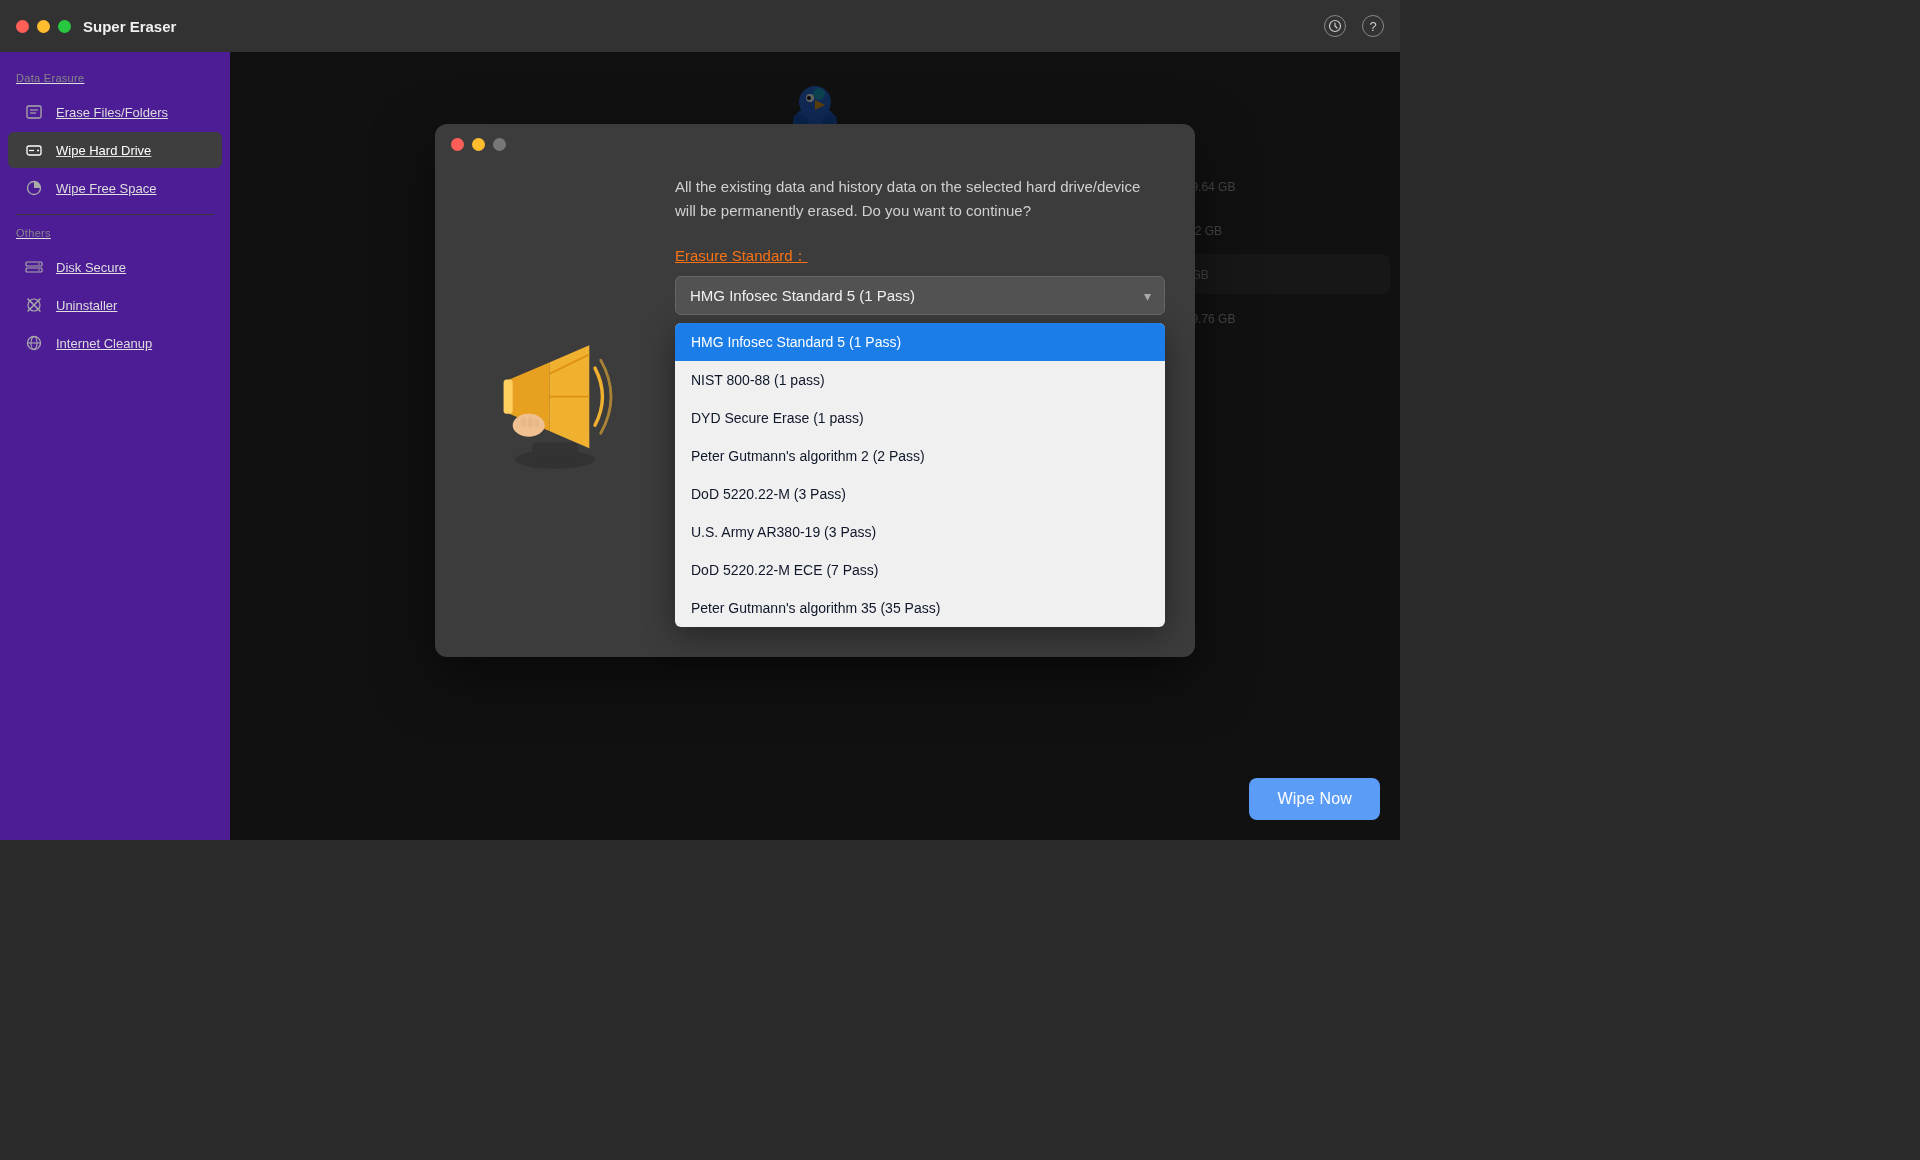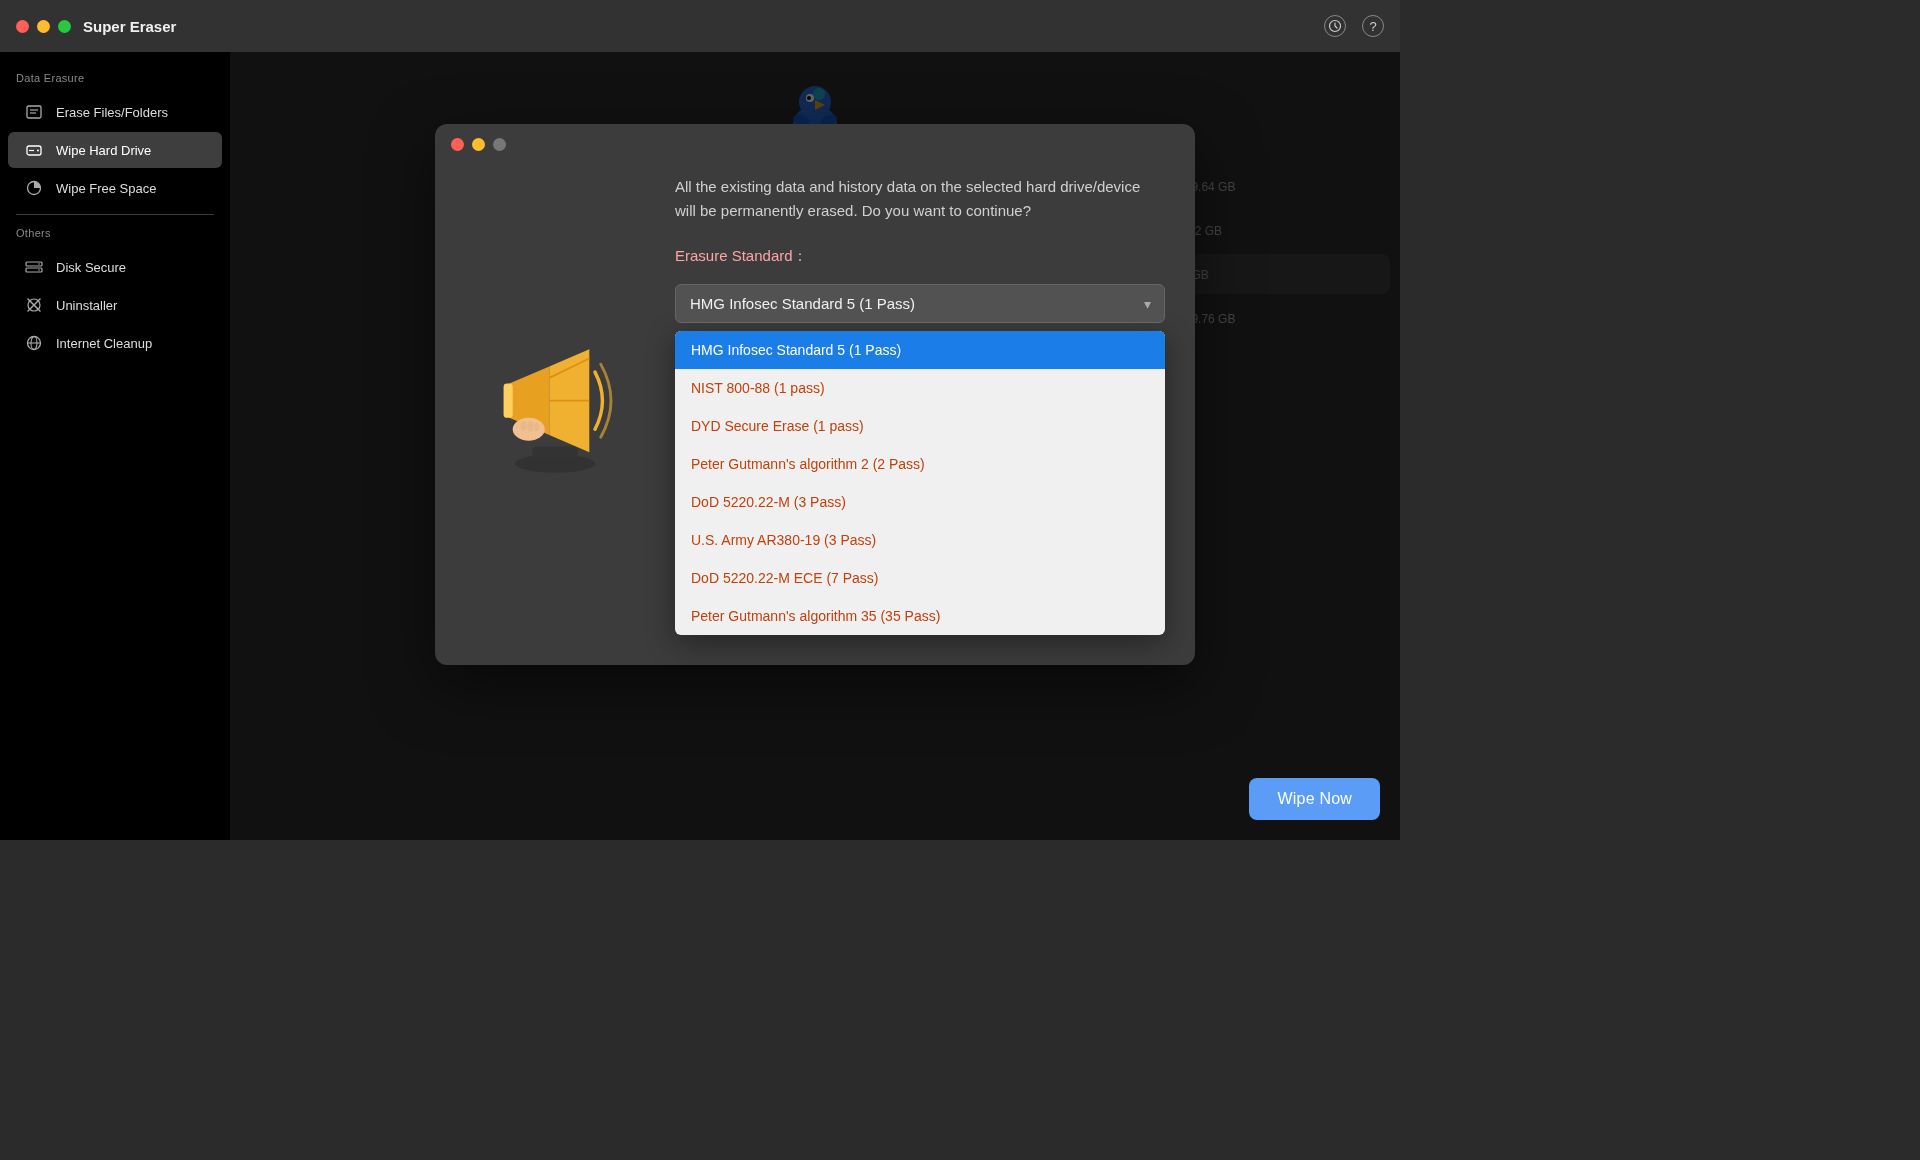--- a/index.html
+++ b/index.html
@@ -58,23 +58,24 @@
     }
 
     .main-layout {
       display: flex;
       height: calc(840px - 52px);
     }
 
     
     .sidebar {
       width: 230px;
-      background: #000000;
+      background: #4c1d95;
       padding: 16px 0;
       flex-shrink: 0;
+      text-decoration: underline;
     }
     .sidebar-section-label {
       font-size: 11px;
       color: #888;
       padding: 4px 16px 8px 16px;
       letter-spacing: 0.3px;
     }
     .sidebar-item {
       display: flex;
       align-items: center;
@@ -218,22 +219,23 @@
 
     .modal-description {
       font-size: 15px;
       color: #d0d0d0;
       line-height: 1.6;
       margin-bottom: 24px;
     }
 
     .erasure-label {
       font-size: 15px;
-      color: #fca5a5;
-      margin-bottom: 18px;
+      color: #f97316;
+      margin-bottom: 10px;
+      text-decoration: underline;
     }
 
     .select-wrapper {
       position: relative;
       margin-bottom: 8px;
     }
 
     .erasure-select {
       width: 100%;
       background: #525252;
@@ -262,21 +264,21 @@
       background: #f0f0f0;
       border-radius: 6px;
       overflow: hidden;
       box-shadow: 0 8px 30px rgba(0,0,0,0.4);
       margin-top: 2px;
     }
 
     .dropdown-item {
       padding: 11px 16px;
       font-size: 14px;
-      color: #c2410c;
+      color: #0f172a;
       cursor: pointer;
     }
     .dropdown-item.highlighted {
       background: #1a7de8;
       color: #fff;
     }
 
     
     .wipe-now-btn {
       position: absolute;

